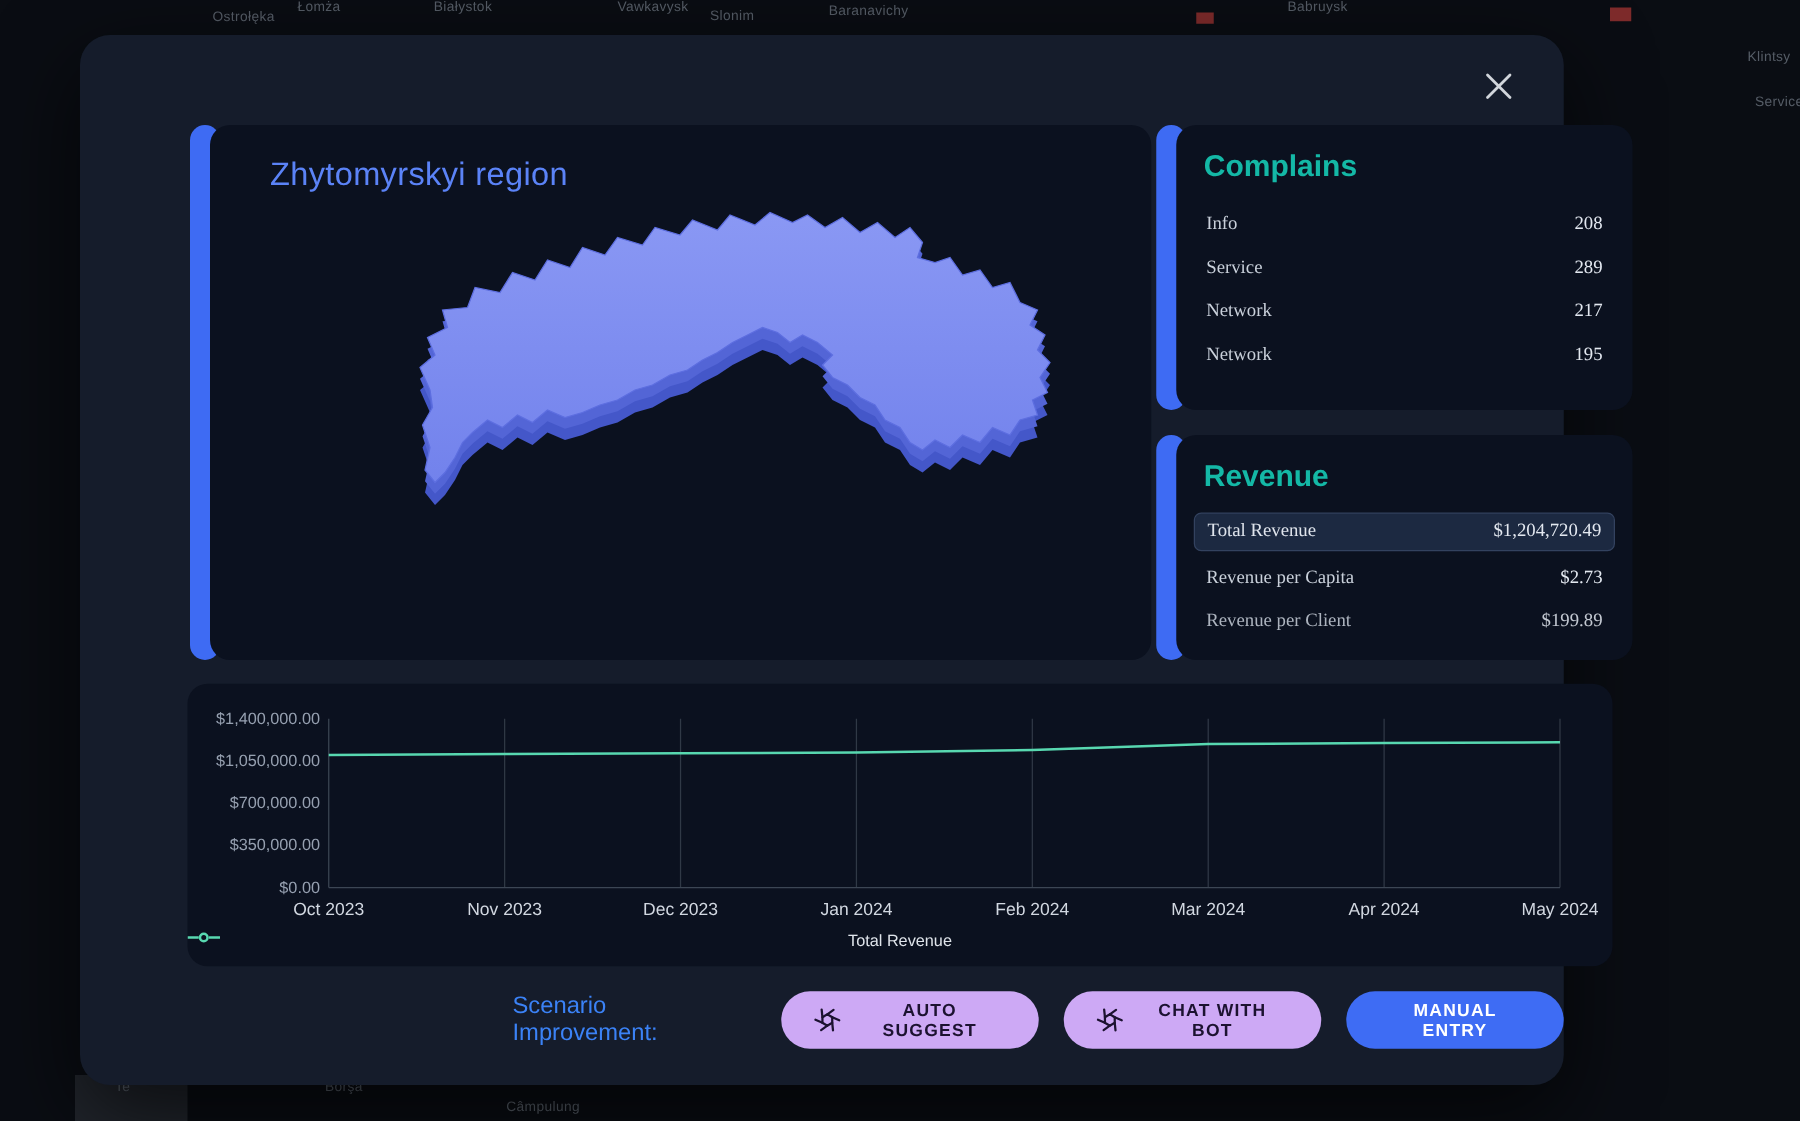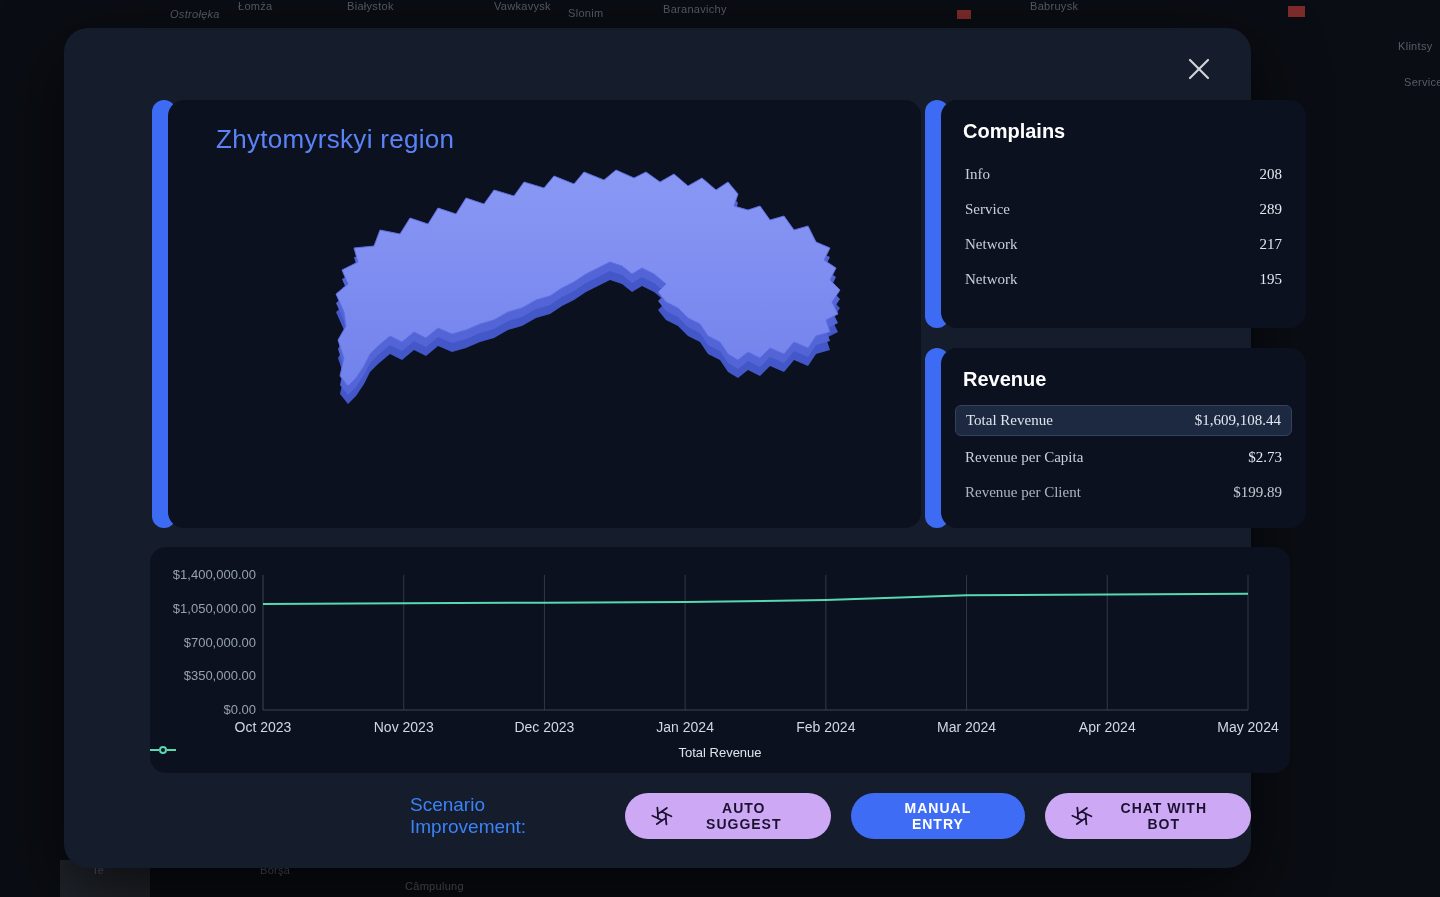--- a/index.html
+++ b/index.html
@@ -46,21 +46,21 @@
   .region-title {
     position:absolute; left:48px; top:24px; font-size:26px; font-weight:500;
     color:#5b83f7; letter-spacing:.3px;
   }
   .region-svg { position:absolute; left:154px; top:62px; }
 
   .side-card { left:861px; width:381px; }
   .complains-card { top:72px; height:228px; }
   .revenue-card { top:320px; height:180px; }
   .side-card .card-body { padding:20px 22px 14px 22px; }
-  .card-title { font-size:20px; font-weight:600; color:#ffffff; margin-bottom:14px; }
+  .card-title { font-size:24px; font-weight:600; color:#14b8a6; margin-bottom:14px; }
   .stat-rows { display:block; }
   .stat-row {
     display:flex; justify-content:space-between; align-items:center;
     font-size:15px; padding:9px 2px; color:#c9d0da;font-family:Liberation Serif, serif;
   }
   .stat-row .stat-value { color:#e3e8f0; }
   .stat-row.highlighted {
     background:#1c2941; border:1px solid #33425f; border-radius:6px;
     padding:6px 10px; margin:0 -8px 4px -8px; color:#dfe4ec;
   }
@@ -93,21 +93,21 @@
   .pill-btn.purple { background:#cda9f5; color:#1c1230; }
   .pill-btn.blue { background:#3e6cf4; color:#ffffff; }
 </style>
 </head>
 <body>
 
 <div class="map-bg">
   <div class="red-patch p1"></div>
   <div class="red-patch p2"></div>
   <div class="gray-patch"></div>
-<span class="map-label" style="left: 170px; top: 8px; font-style: italic;">Ostrołęka</span>
+<span class="map-label" style="left: 170px; top: 8px;">Ostrołęka</span>
     <span class="map-label" style="left: 238px; top: 0px;">Łomża</span>
     <span class="map-label" style="left: 347px; top: 0px;">Białystok</span>
     <span class="map-label" style="left: 494px; top: 0px;">Vawkavysk</span>
     <span class="map-label" style="left: 568px; top: 7px;">Slonim</span>
     <span class="map-label" style="left: 663px; top: 3px;">Baranavichy</span>
     <span class="map-label" style="left: 1030px; top: 0px;">Babruysk</span>
     <span class="map-label" style="left: 1398px; top: 40px;">Klintsy</span>
     <span class="map-label" style="left: 1404px; top: 76px;">Service</span>
     <span class="map-label" style="left: 92px; top: 864px;">Te</span>
     <span class="map-label" style="left: 260px; top: 864px;">Borşa</span>
@@ -167,21 +167,21 @@
     </div>
   </div>
 
   <div class="card side-card revenue-card">
     <div class="accent"></div>
     <div class="card-body">
       <div class="card-title">Revenue</div>
       <div class="stat-rows">
           <div class="stat-row highlighted">
             <span class="stat-label">Total Revenue</span>
-            <span class="stat-value">$1,609,108.44</span>
+            <span class="stat-value">$1,204,720.49</span>
           </div>
           <div class="stat-row">
             <span class="stat-label">Revenue per Capita</span>
             <span class="stat-value">$2.73</span>
           </div>
           <div class="stat-row">
             <span class="stat-label">Revenue per Client</span>
             <span class="stat-value">$199.89</span>
           </div>
         </div>
@@ -232,31 +232,31 @@
             <polygon points="16.33,14.50 12.00,17.00 7.67,14.50 7.67,9.50 12.00,7.00 16.33,9.50" fill="none" stroke="#1c1230" stroke-width="2"></polygon>
             <line x1="16.33" y1="14.50" x2="17.01" y2="21.23" stroke="#1c1230" stroke-width="2" stroke-linecap="round"></line>
             <line x1="12.00" y1="17.00" x2="6.51" y2="20.95" stroke="#1c1230" stroke-width="2" stroke-linecap="round"></line>
             <line x1="7.67" y1="14.50" x2="1.50" y2="11.72" stroke="#1c1230" stroke-width="2" stroke-linecap="round"></line>
             <line x1="7.67" y1="9.50" x2="6.99" y2="2.77" stroke="#1c1230" stroke-width="2" stroke-linecap="round"></line>
             <line x1="12.00" y1="7.00" x2="17.49" y2="3.05" stroke="#1c1230" stroke-width="2" stroke-linecap="round"></line>
             <line x1="16.33" y1="9.50" x2="22.50" y2="12.28" stroke="#1c1230" stroke-width="2" stroke-linecap="round"></line>
           </svg>
           <span>AUTO SUGGEST</span>
         </button>
-        <button class="pill-btn blue">
-          <span>MANUAL ENTRY</span>
-        </button>
         <button class="pill-btn purple">
           <svg width="22" height="22" viewBox="0 0 24 24">
             <polygon points="16.33,14.50 12.00,17.00 7.67,14.50 7.67,9.50 12.00,7.00 16.33,9.50" fill="none" stroke="#1c1230" stroke-width="2"></polygon>
             <line x1="16.33" y1="14.50" x2="17.01" y2="21.23" stroke="#1c1230" stroke-width="2" stroke-linecap="round"></line>
             <line x1="12.00" y1="17.00" x2="6.51" y2="20.95" stroke="#1c1230" stroke-width="2" stroke-linecap="round"></line>
             <line x1="7.67" y1="14.50" x2="1.50" y2="11.72" stroke="#1c1230" stroke-width="2" stroke-linecap="round"></line>
             <line x1="7.67" y1="9.50" x2="6.99" y2="2.77" stroke="#1c1230" stroke-width="2" stroke-linecap="round"></line>
             <line x1="12.00" y1="7.00" x2="17.49" y2="3.05" stroke="#1c1230" stroke-width="2" stroke-linecap="round"></line>
             <line x1="16.33" y1="9.50" x2="22.50" y2="12.28" stroke="#1c1230" stroke-width="2" stroke-linecap="round"></line>
           </svg>
           <span>CHAT WITH BOT</span>
         </button>
+        <button class="pill-btn blue">
+          <span>MANUAL ENTRY</span>
+        </button>
       </span>
   </div>
 
 </div>
 
 </body></html>

